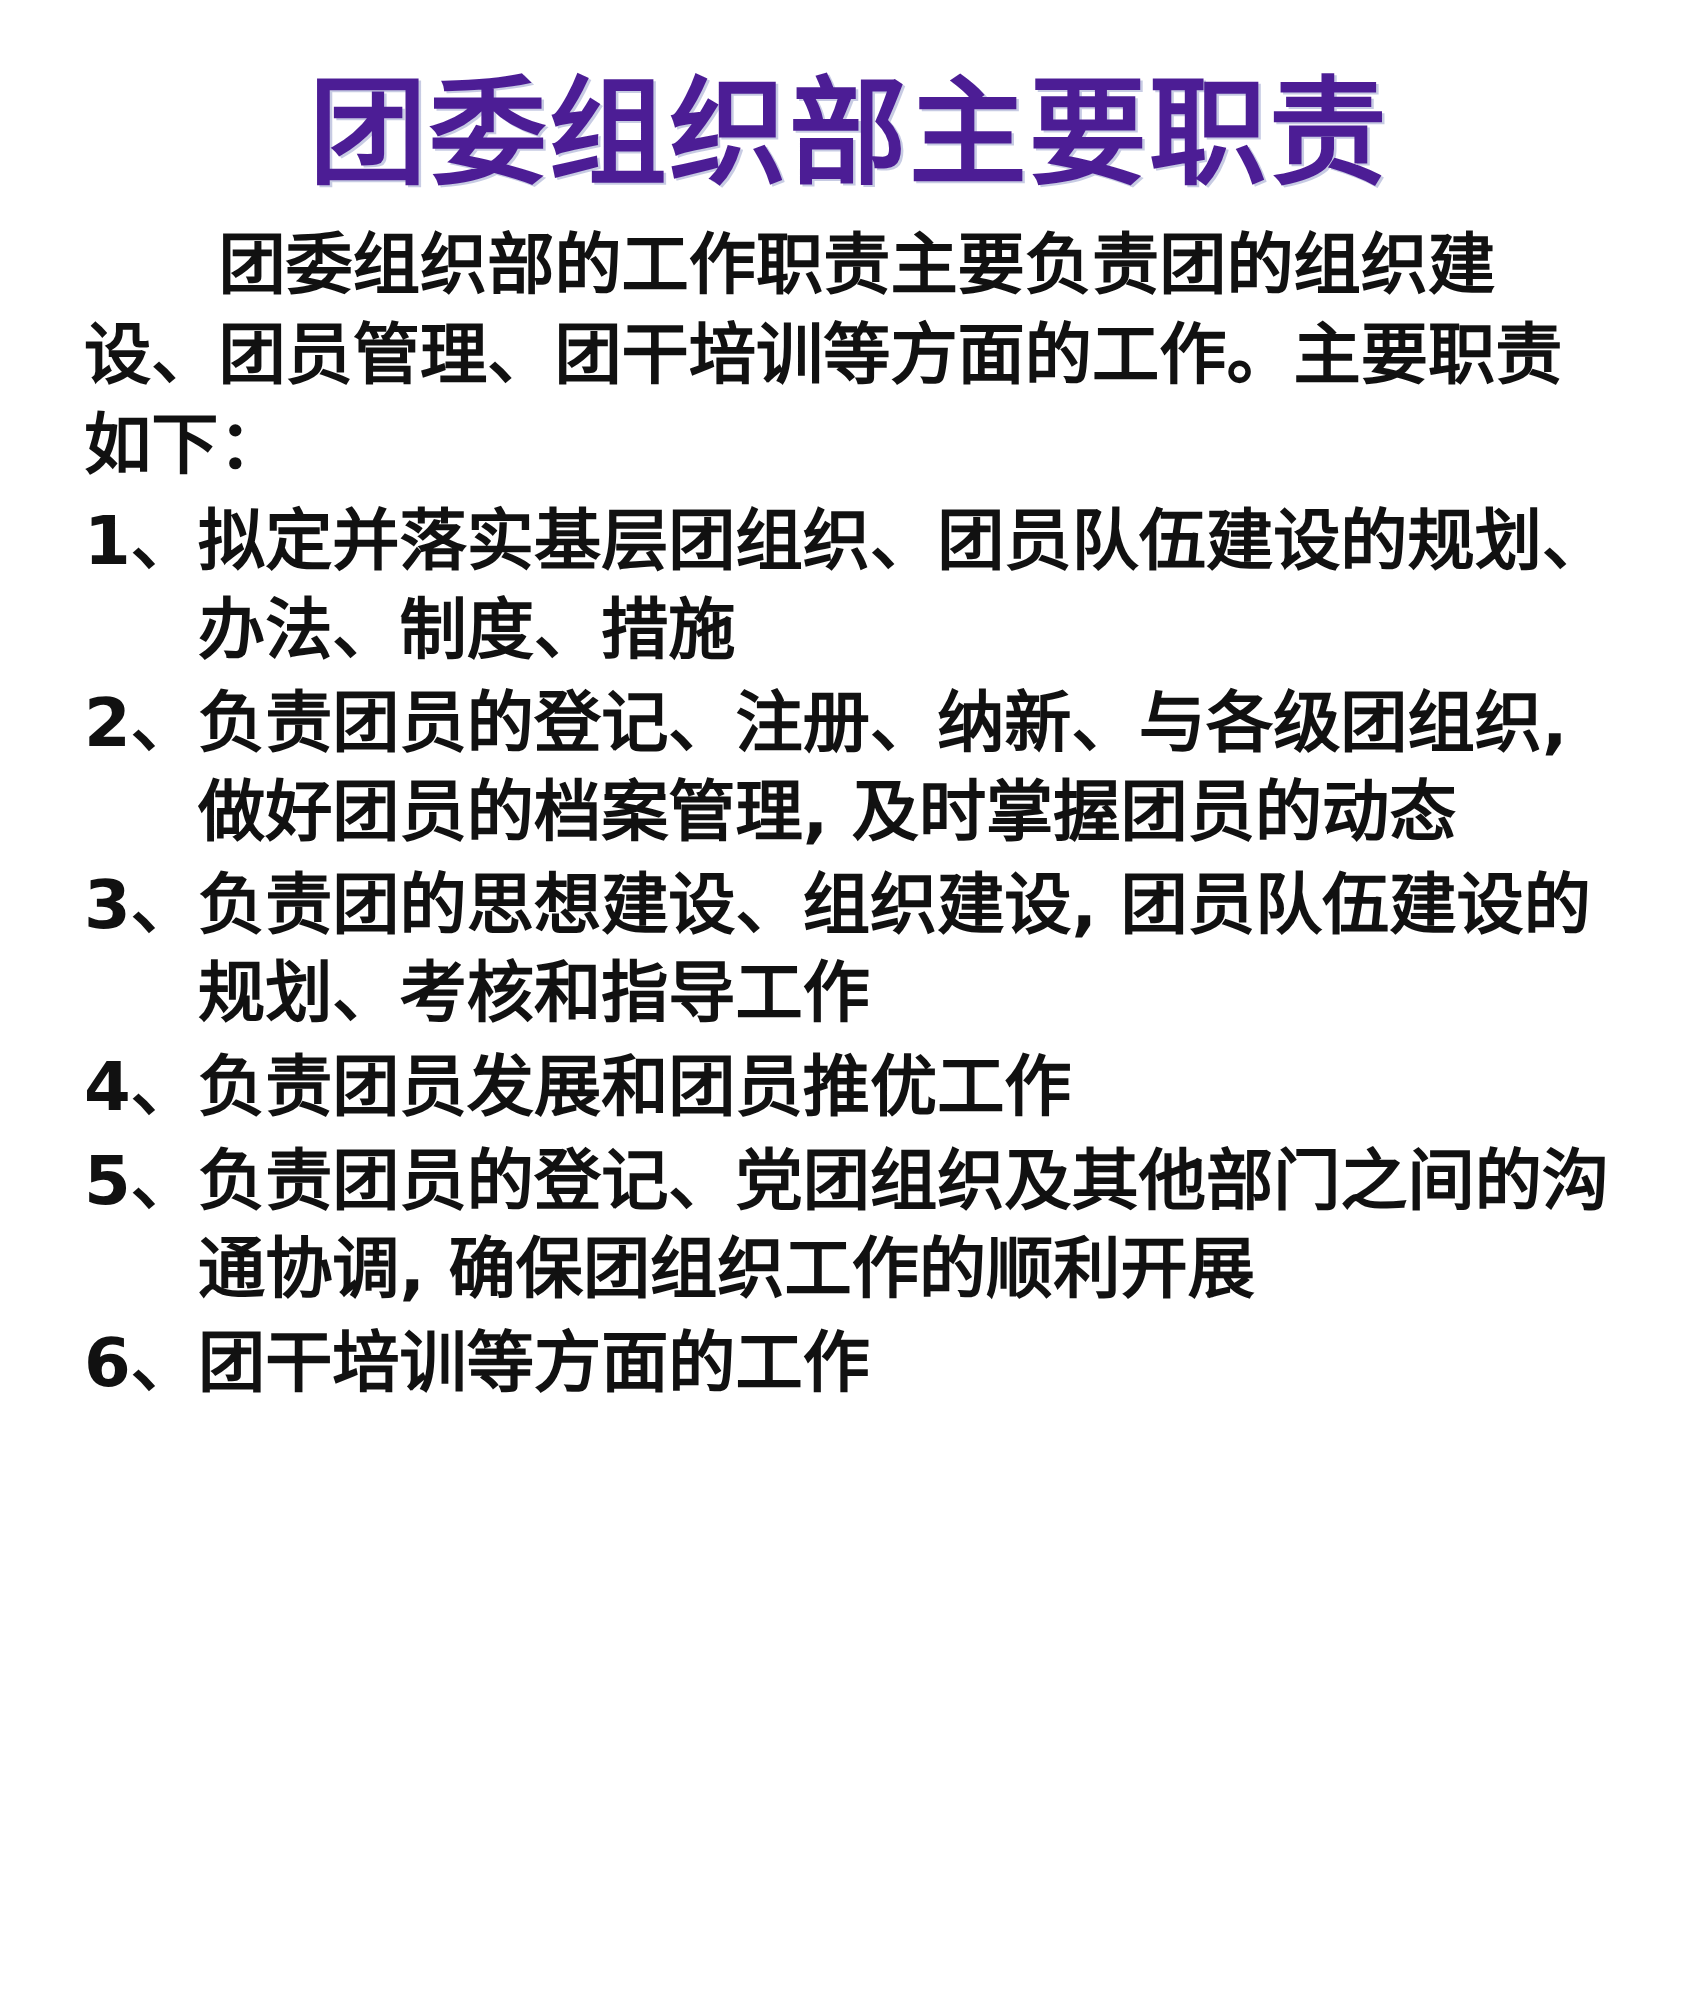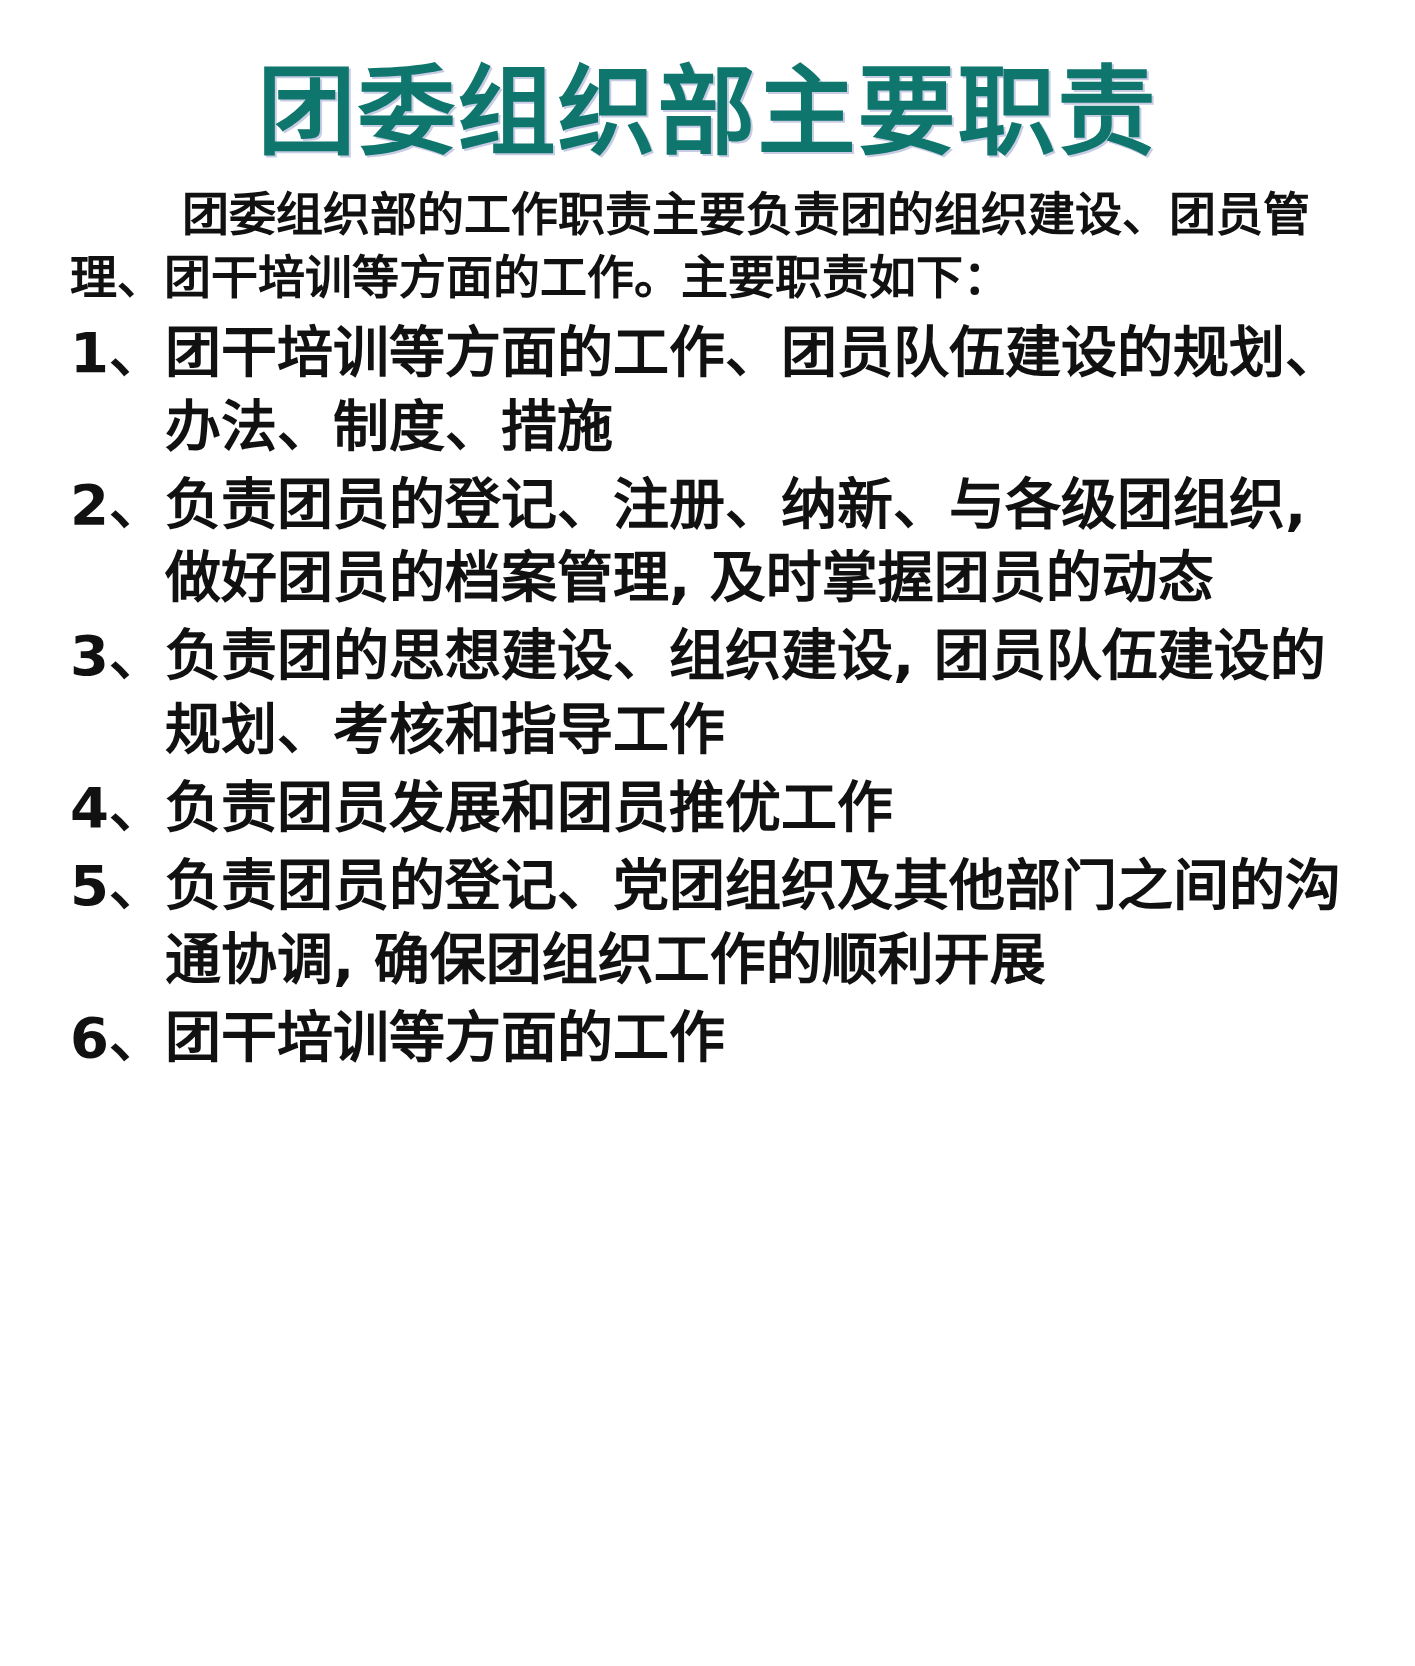--- a/index.html
+++ b/index.html
@@ -16,31 +16,31 @@
   }
   .page {
     width: 1415px;
     height: 1666px;
     box-sizing: border-box;
     padding: 40px 60px 20px 60px;
     position: relative;
   }
   .doc-title {
     text-align: center;
-    color: #0f766e;
+    color: #4c1d95;
     font-size: 98px;
     font-weight: 700;
     line-height: 1.12;
     letter-spacing: 2px;
     margin: 18px 0 16px 0;
     white-space: nowrap;
     text-shadow: 2px 2px 0 rgba(31,47,143,0.25);
   }
   .intro {
-    font-size: 47px;
+    font-size: 56px;
     font-weight: 700;
     line-height: 1.34;
     text-indent: 112px;
     margin: 0 0 6px 0;
     padding: 0 10px 0 10px;
     color: #111111;
   }
   .list {
     margin: 0;
     padding: 0;
@@ -70,21 +70,21 @@
 <div class="page">
 
   <h1 class="doc-title">团委组织部主要职责</h1>
 
   <p class="intro">团委组织部的工作职责主要负责团的组织建设、团员管理、团干培训等方面的工作。主要职责如下：</p>
 
   <ul class="list">
 
     <li class="list-item">
       <span class="item-num">1、</span>
-      <span class="item-text">团干培训等方面的工作、团员队伍建设的规划、办法、制度、措施</span>
+      <span class="item-text">拟定并落实基层团组织、团员队伍建设的规划、办法、制度、措施</span>
     </li>
 
     <li class="list-item">
       <span class="item-num">2、</span>
       <span class="item-text">负责团员的登记、注册、纳新、与各级团组织, 做好团员的档案管理, 及时掌握团员的动态</span>
     </li>
 
     <li class="list-item">
       <span class="item-num">3、</span>
       <span class="item-text">负责团的思想建设、组织建设, 团员队伍建设的规划、考核和指导工作</span>

